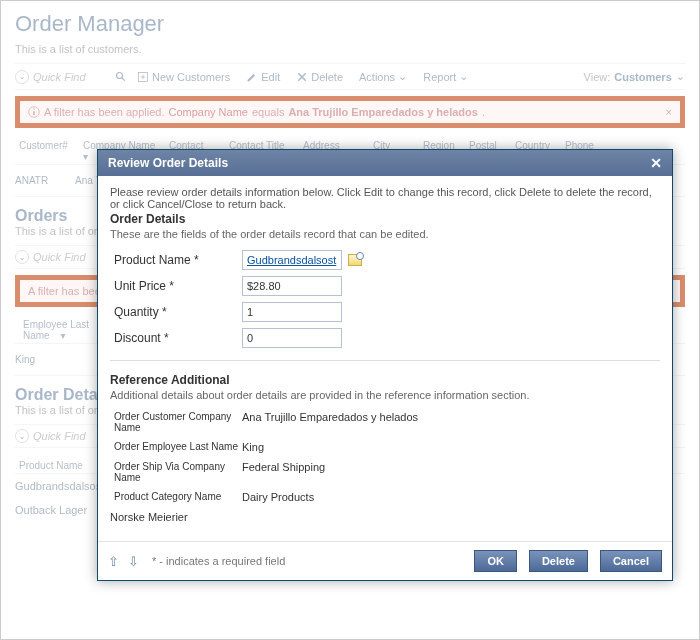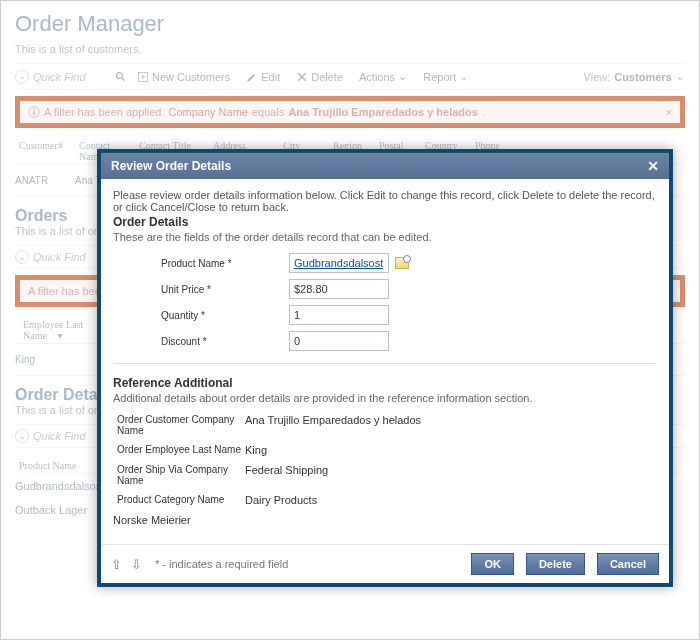--- a/index.html
+++ b/index.html
@@ -10,34 +10,34 @@
 .bg .sub { font-size: 11px; color: #999; margin-bottom: 8px; }
 .bg .toolbar { display: flex; align-items: center; gap: 4px; font-size: 11px; color: #7a8ca0; padding: 4px 0; border-top: 1px solid #eee; border-bottom: 1px solid #eee; }
 .bg .tool { display: inline-flex; align-items: center; gap: 3px; padding: 2px 6px; }
 .bg svg { width: 12px; height: 12px; }
 .bg .qf { color: #aaa; font-style: italic; display: inline-flex; min-width: 78px; }
 .bg .viewlbl { margin-left: auto; color: #999; }
 .bg .viewval { color: #6f88a5; font-weight: bold; }
 .bg .filterbar { background: #fff0f0; border: 5px solid #c2410c; padding: 5px 8px; font-size: 11px; color: #c07b7b; margin-top:6px; display:flex; align-items:center; gap:4px; }
 .bg .filterbar .fval { color: #c07b7b; font-weight: bold; }
 .bg .thead { display: flex; font-size: 10px; color: #8493a6; margin-top:6px; padding: 6px 0 2px 0; border-bottom: 1px solid #eee; }
-.bg .thead span { padding: 0 4px; font-family: Liberation Serif, serif; }
+.bg .thead span { padding: 0 4px; }
 .bg .trow { display: flex; font-size: 10px; color: #7a8ca0; padding: 10px 0; border-bottom: 1px solid #eee; }
 .bg .sect { color: #6f88a5; font-size: 16px; font-weight: bold; margin-top: 10px; }
 .bg .list1 { font-size:11px; color:#7a8ca0; padding:6px 0; }
 .bg .carb { display:inline-flex; width:14px; height:14px; border:1px solid #ccc; border-radius:50%; align-items:center; justify-content:center; font-size:8px; color:#888;}
-.modal { position: absolute; left: 96px; top: 148px; width: 576px; background: #fff; border: 4px solid #0c4a6e; box-shadow: 0 0 12px rgba(0,0,0,0.35); z-index: 5; }
+.modal { position: absolute; left: 96px; top: 148px; width: 576px; background: #fff; border: 1px solid #0c4a6e; box-shadow: 0 0 12px rgba(0,0,0,0.35); z-index: 5; }
 .modal-title { background: linear-gradient(to bottom, #6e84a6 0%, #566f94 100%); color: #fff; font-size: 12px; font-weight: bold; padding: 6px 10px; display: flex; align-items: center; justify-content: space-between; }
 .modal-close { color: #fff; cursor: pointer; font-size: 14px; line-height: 1; }
 .modal-body { padding: 10px 12px; font-size: 11px; color: #555; }
 .modal-intro { margin-bottom: 2px; }
 .group-h { font-size: 12px; font-weight: bold; color: #333; margin-bottom: 2px; }
 .group-s { font-size: 11px; color: #666; margin-bottom: 10px; }
 .frow { display: flex; align-items: center; margin-bottom: 6px; }
-.flabel { width: 132px; font-size: 10px; color: #333; padding-left: 4px; margin-left: 44px; }
+.flabel { width: 132px; font-size: 12px; color: #333; padding-left: 4px; }
 .finput { height: 20px; width: 100px; border: 1px solid #b6c2d2; padding: 0 4px; font-size: 11px; color: #333; }
 .finput.link { color: #0b4fa0; text-decoration: underline; background: #fff; display:inline-flex; align-items:center; }
 .lookup-ic { display:inline-block; margin-left: 6px; width:14px; height:12px; background: linear-gradient(#fdf6d0,#f3d774); border:1px solid #c9ae4a; position:relative; vertical-align:middle;}
 .lookup-ic::after{content:"";position:absolute;right:-3px;top:-3px;width:6px;height:6px;border:1px solid #6b86b0;border-radius:50%;background:#fff;}
 .refrow { display:flex; margin-bottom: 8px; }
 .reflabel { width: 132px; font-size: 10px; color: #333; padding-left:4px; }
 .refval { font-size: 11px; color: #333; }
 hr.sep { border:0; border-top:1px solid #ddd; margin: 12px 0; }
 .modal-foot { border-top: 1px solid #e2e2e2; padding: 8px 10px; display: flex; align-items: center; gap: 6px; }
 .arrow { display:inline-flex; width:14px; height:14px; color:#6f88a5; cursor:pointer; font-size:13px; }
@@ -93,20 +93,21 @@
       </svg>
     <span>A filter has been applied.</span>
     <span style="color:#c26060">Company Name</span>
     <span>equals</span>
     <span class="fval">Ana Trujillo Emparedados y helados</span>
       <span>.</span>
     <span style="margin-left:auto">×</span>
   </div>
   <div class="thead">
     <span style="width:60px">Customer#</span>
+    <span style="width:90px"><span>Company Name</span> <span>▾</span></span>
     <span style="width:60px">Contact Name</span>
     <span style="width:74px">Contact Title</span>
     <span style="width:70px">Address</span>
     <span style="width:50px">City</span>
     <span style="width:46px">Region</span>
     <span style="width:46px">Postal Code</span>
     <span style="width:50px">Country</span>
     <span>Phone</span>
   </div>
   <div class="trow">

